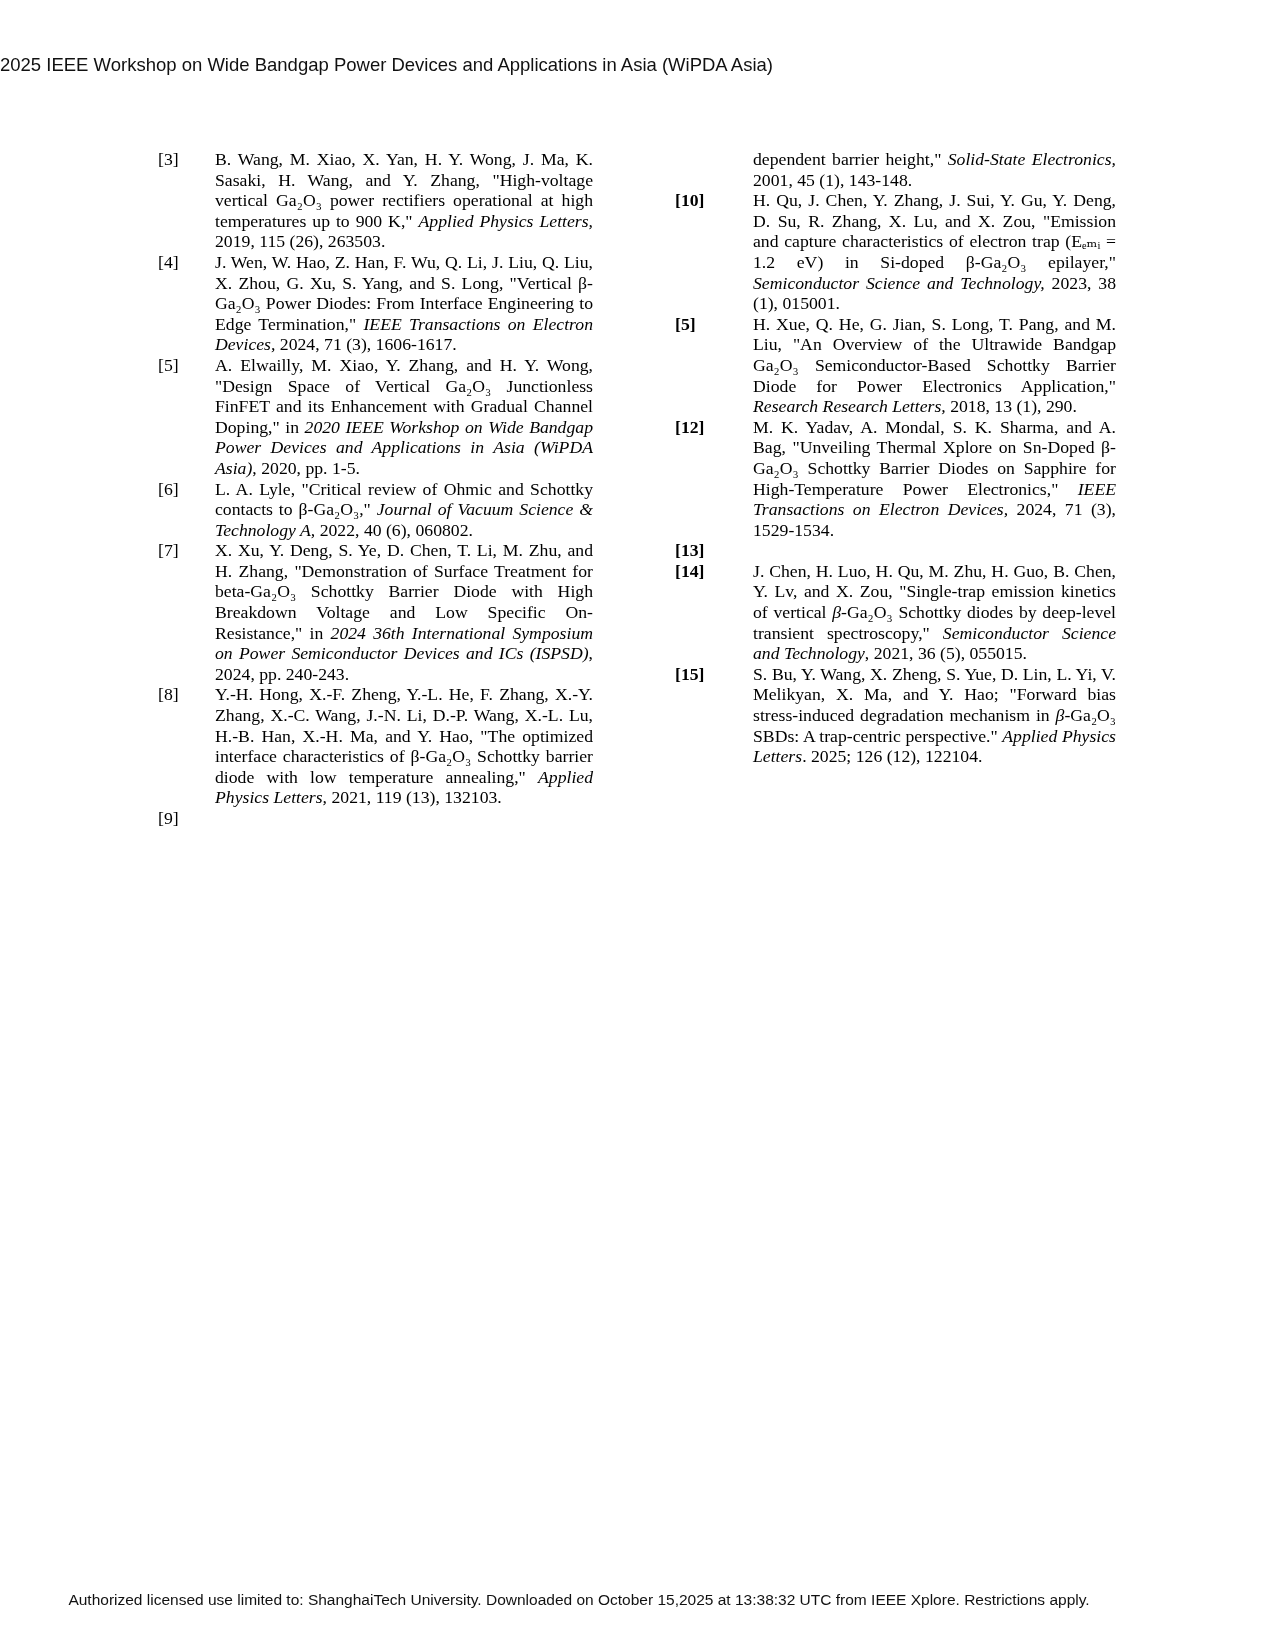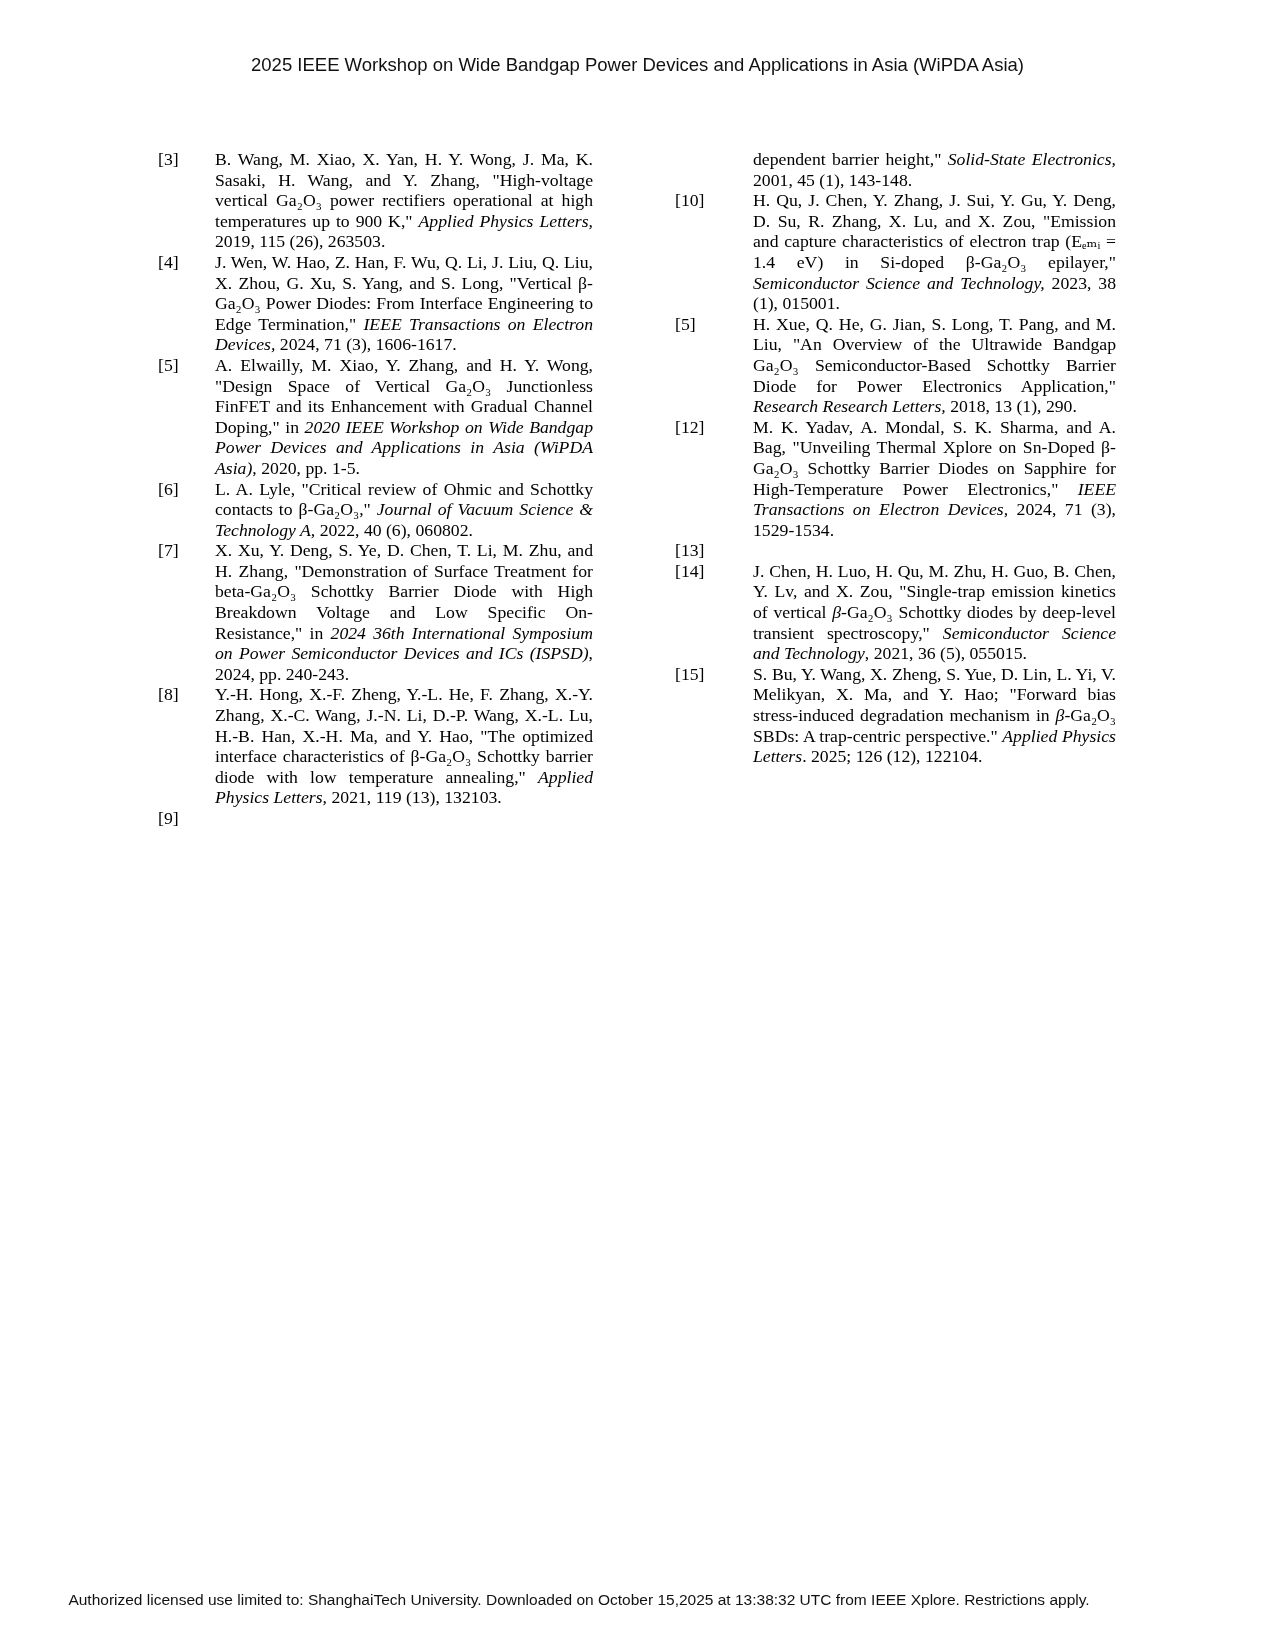--- a/index.html
+++ b/index.html
@@ -7,38 +7,37 @@
     width: 1275px; height: 1650px;
     background: #ffffff;
     position: relative;
     font-family: "Liberation Serif", "DejaVu Serif", serif;
     color: #000;
     overflow: hidden;
   }
   .header {
     position: absolute;
     top: 53px; left: 0; width: 1275px;
-    text-align: center;
     font-family: "Liberation Sans", "DejaVu Sans", sans-serif;
     font-size: 18.5px;
     line-height: 24px;
     color: #111;
   }
   .col {
     position: absolute;
     top: 149px;
     font-size: 17.7px;
     line-height: 20.6px;
   }
   .col-left  { left: 158px; width: 435px; }
   .col-right { left: 675px; width: 441px; }
   .ref { display: flex; align-items: flex-start; }
   .ref-label { flex: 0 0 auto; }
   .col-left  .ref-label { width: 57px; }
-  .col-right .ref-label { width: 78px; }
+  .col-right .ref-label { width: 78px; font-weight: bold; }
   .ref-text {
     flex: 1 1 auto;
     text-align: justify;
     text-justify: inter-word;
   }
   
   .col-left .ref:last-child .ref-text { text-align-last: justify; }
   .footer {
     position: absolute;
     top: 1591px; left: 0; width: 1158px;
@@ -83,21 +82,21 @@
     </div>
   </div>
 
 <div class="col col-right">
     <div class="ref">
       <div class="ref-label"></div>
       <div class="ref-text"><span>dependent barrier height," </span><i>Solid-State Electronics,</i><span> 2001, 45 (1), 143-148.</span></div>
     </div>
     <div class="ref">
       <div class="ref-label">[10]</div>
-      <div class="ref-text"><span>H. Qu, J. Chen, Y. Zhang, J. Sui, Y. Gu, Y. Deng, D. Su, R. Zhang, X. Lu, and X. Zou, "Emission and capture characteristics of electron trap (Eₑₘᵢ = 1.4 eV) in Si-doped β-Ga₂O₃ epilayer," </span><i>Semiconductor Science and Technology,</i><span> 2023, 38 (1), 015001.</span></div>
+      <div class="ref-text"><span>H. Qu, J. Chen, Y. Zhang, J. Sui, Y. Gu, Y. Deng, D. Su, R. Zhang, X. Lu, and X. Zou, "Emission and capture characteristics of electron trap (Eₑₘᵢ = 1.2 eV) in Si-doped β-Ga₂O₃ epilayer," </span><i>Semiconductor Science and Technology,</i><span> 2023, 38 (1), 015001.</span></div>
     </div>
     <div class="ref">
       <div class="ref-label">[5]</div>
       <div class="ref-text"><span>H. Xue, Q. He, G. Jian, S. Long, T. Pang, and M. Liu, "An Overview of the Ultrawide Bandgap Ga₂O₃ Semiconductor-Based Schottky Barrier Diode for Power Electronics Application," </span><i>Research Research Letters,</i><span> 2018, 13 (1), 290.</span></div>
     </div>
     <div class="ref">
       <div class="ref-label">[12]</div>
       <div class="ref-text"><span>M. K. Yadav, A. Mondal, S. K. Sharma, and A. Bag, "Unveiling Thermal Xplore on Sn-Doped β-Ga₂O₃ Schottky Barrier Diodes on Sapphire for High-Temperature Power Electronics," </span><i>IEEE Transactions on Electron Devices,</i><span> 2024, 71 (3), 1529-1534.</span></div>
     </div>
     <div class="ref">

